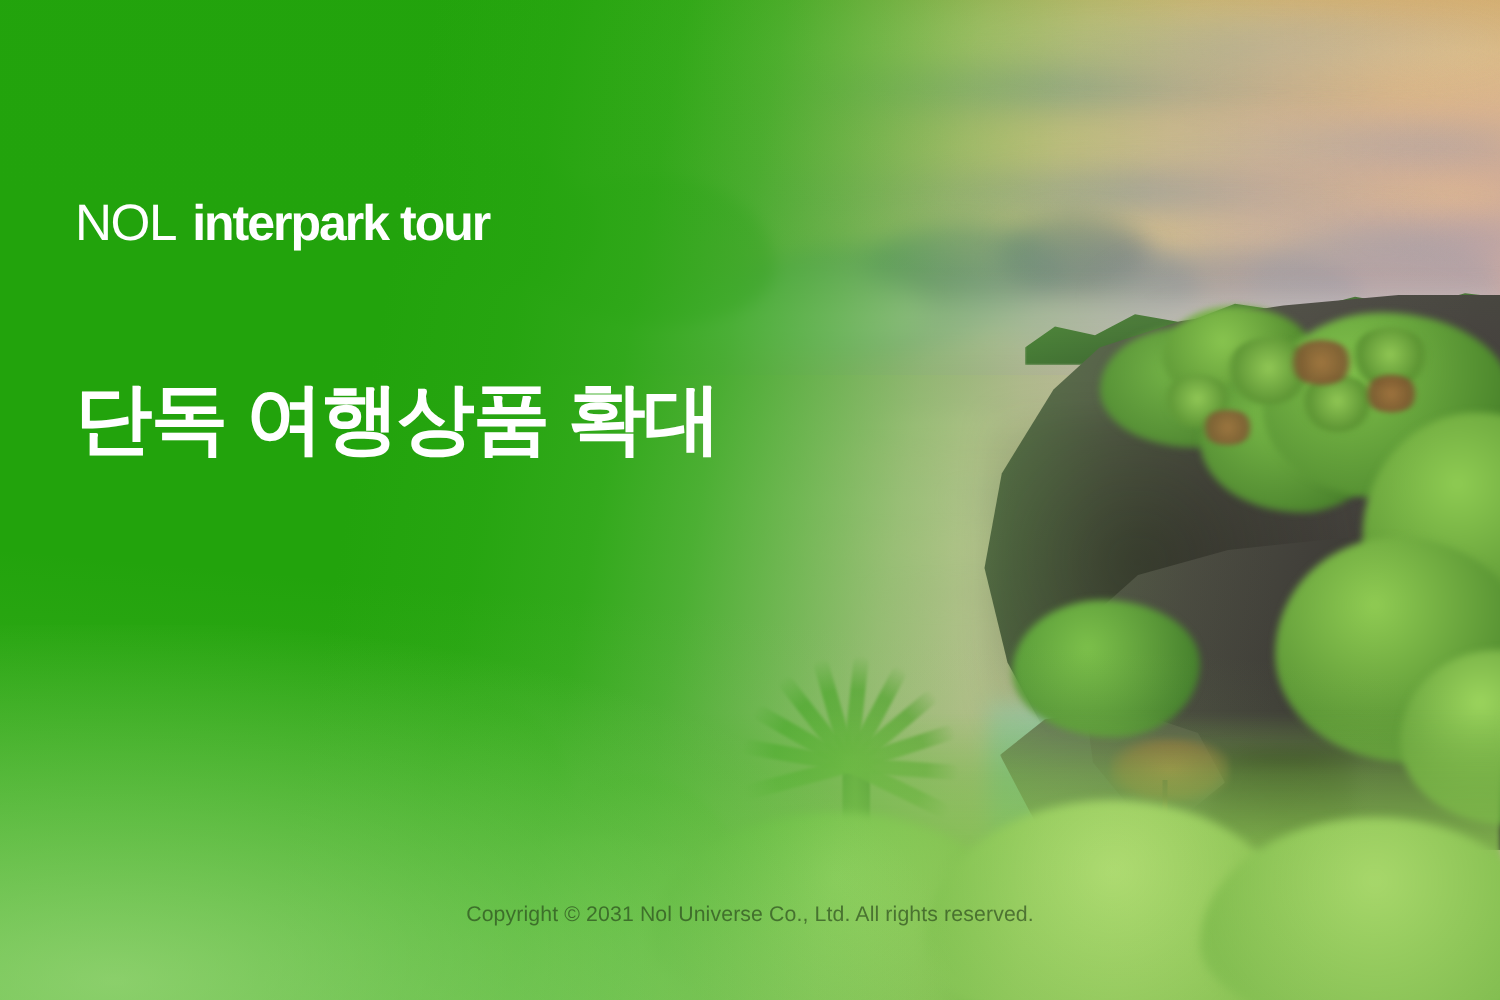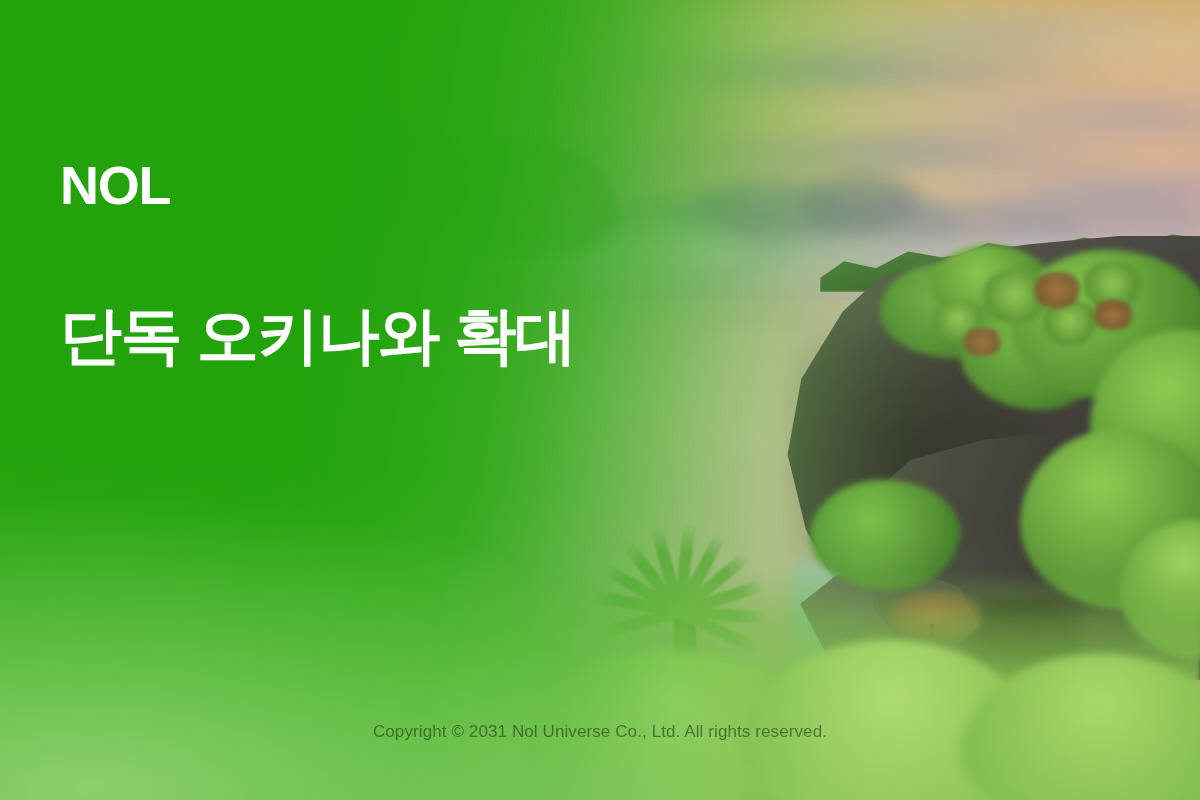--- a/index.html
+++ b/index.html
@@ -360,22 +360,22 @@
   .logo {
     position: absolute;
     left: 60px; top: 158px;
     display: flex;
     align-items: baseline;
     gap: 13px;
     color: #ffffff;
     white-space: nowrap;
   }
   .logo-nol {
-    font-size: 54px;
-    font-weight: 700;
+    font-size: 41px;
+    font-weight: 400;
     letter-spacing: -1.2px;
     line-height: 1;
   }
   .logo-word {
     font-size: 40px;
     font-weight: 700;
     letter-spacing: -1.6px;
     line-height: 1;
   }
 
@@ -511,23 +511,24 @@
   </div>
 
   <div class="green-overlay"></div>
   <div class="green-overlay-v"></div>
   <div class="haze"></div>
 
   <div class="content">
 
     <div class="logo">
       <span class="logo-nol">NOL</span>
+      <span class="logo-word">interpark tour</span>
     </div>
 
     <div class="headline">
-      <span class="hl-line">단독 오키나와 확대</span>
+      <span class="hl-line">단독 여행상품 확대</span>
     </div>
 
 
     <div class="copyright">Copyright © 2031 Nol Universe Co., Ltd. All rights reserved.</div>
   </div>
 
 </div>
 
 </body></html>

